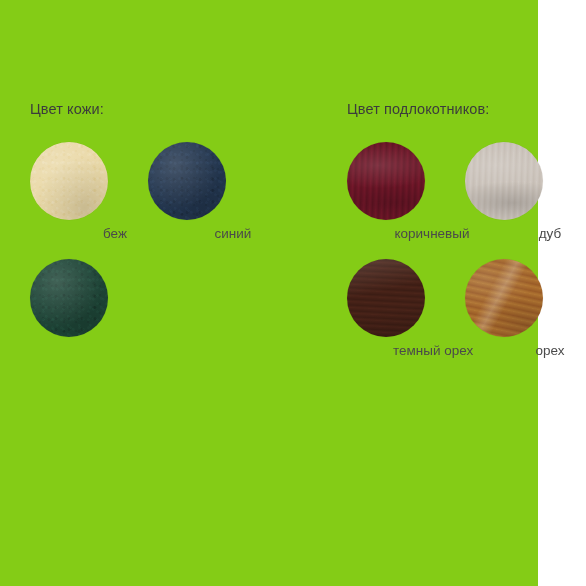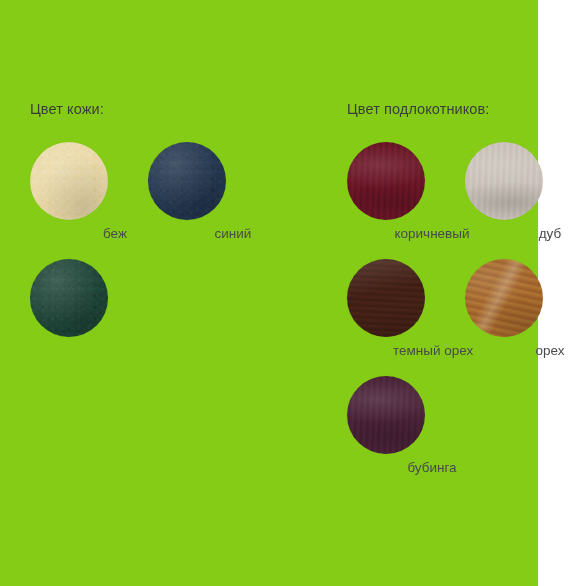--- a/index.html
+++ b/index.html
@@ -238,23 +238,17 @@
         <div class="swatch-label">темный орех</div>
       </div>
 
       <div class="swatch-cell center-label">
         <div class="swatch-disc grain-wood-d">
           <div class="tint" style="background:#a5682c"></div>
         </div>
         <div class="swatch-label">орех</div>
       </div>
 
-      <div class="swatch-cell center-label">
-        <div class="swatch-disc grain-wood-v">
-          <div class="tint" style="background:#4a2238"></div>
-        </div>
-        <div class="swatch-label">бубинга</div>
-      </div>
 
     </div>
   </div>
 
 </div>
 
 </body></html>

